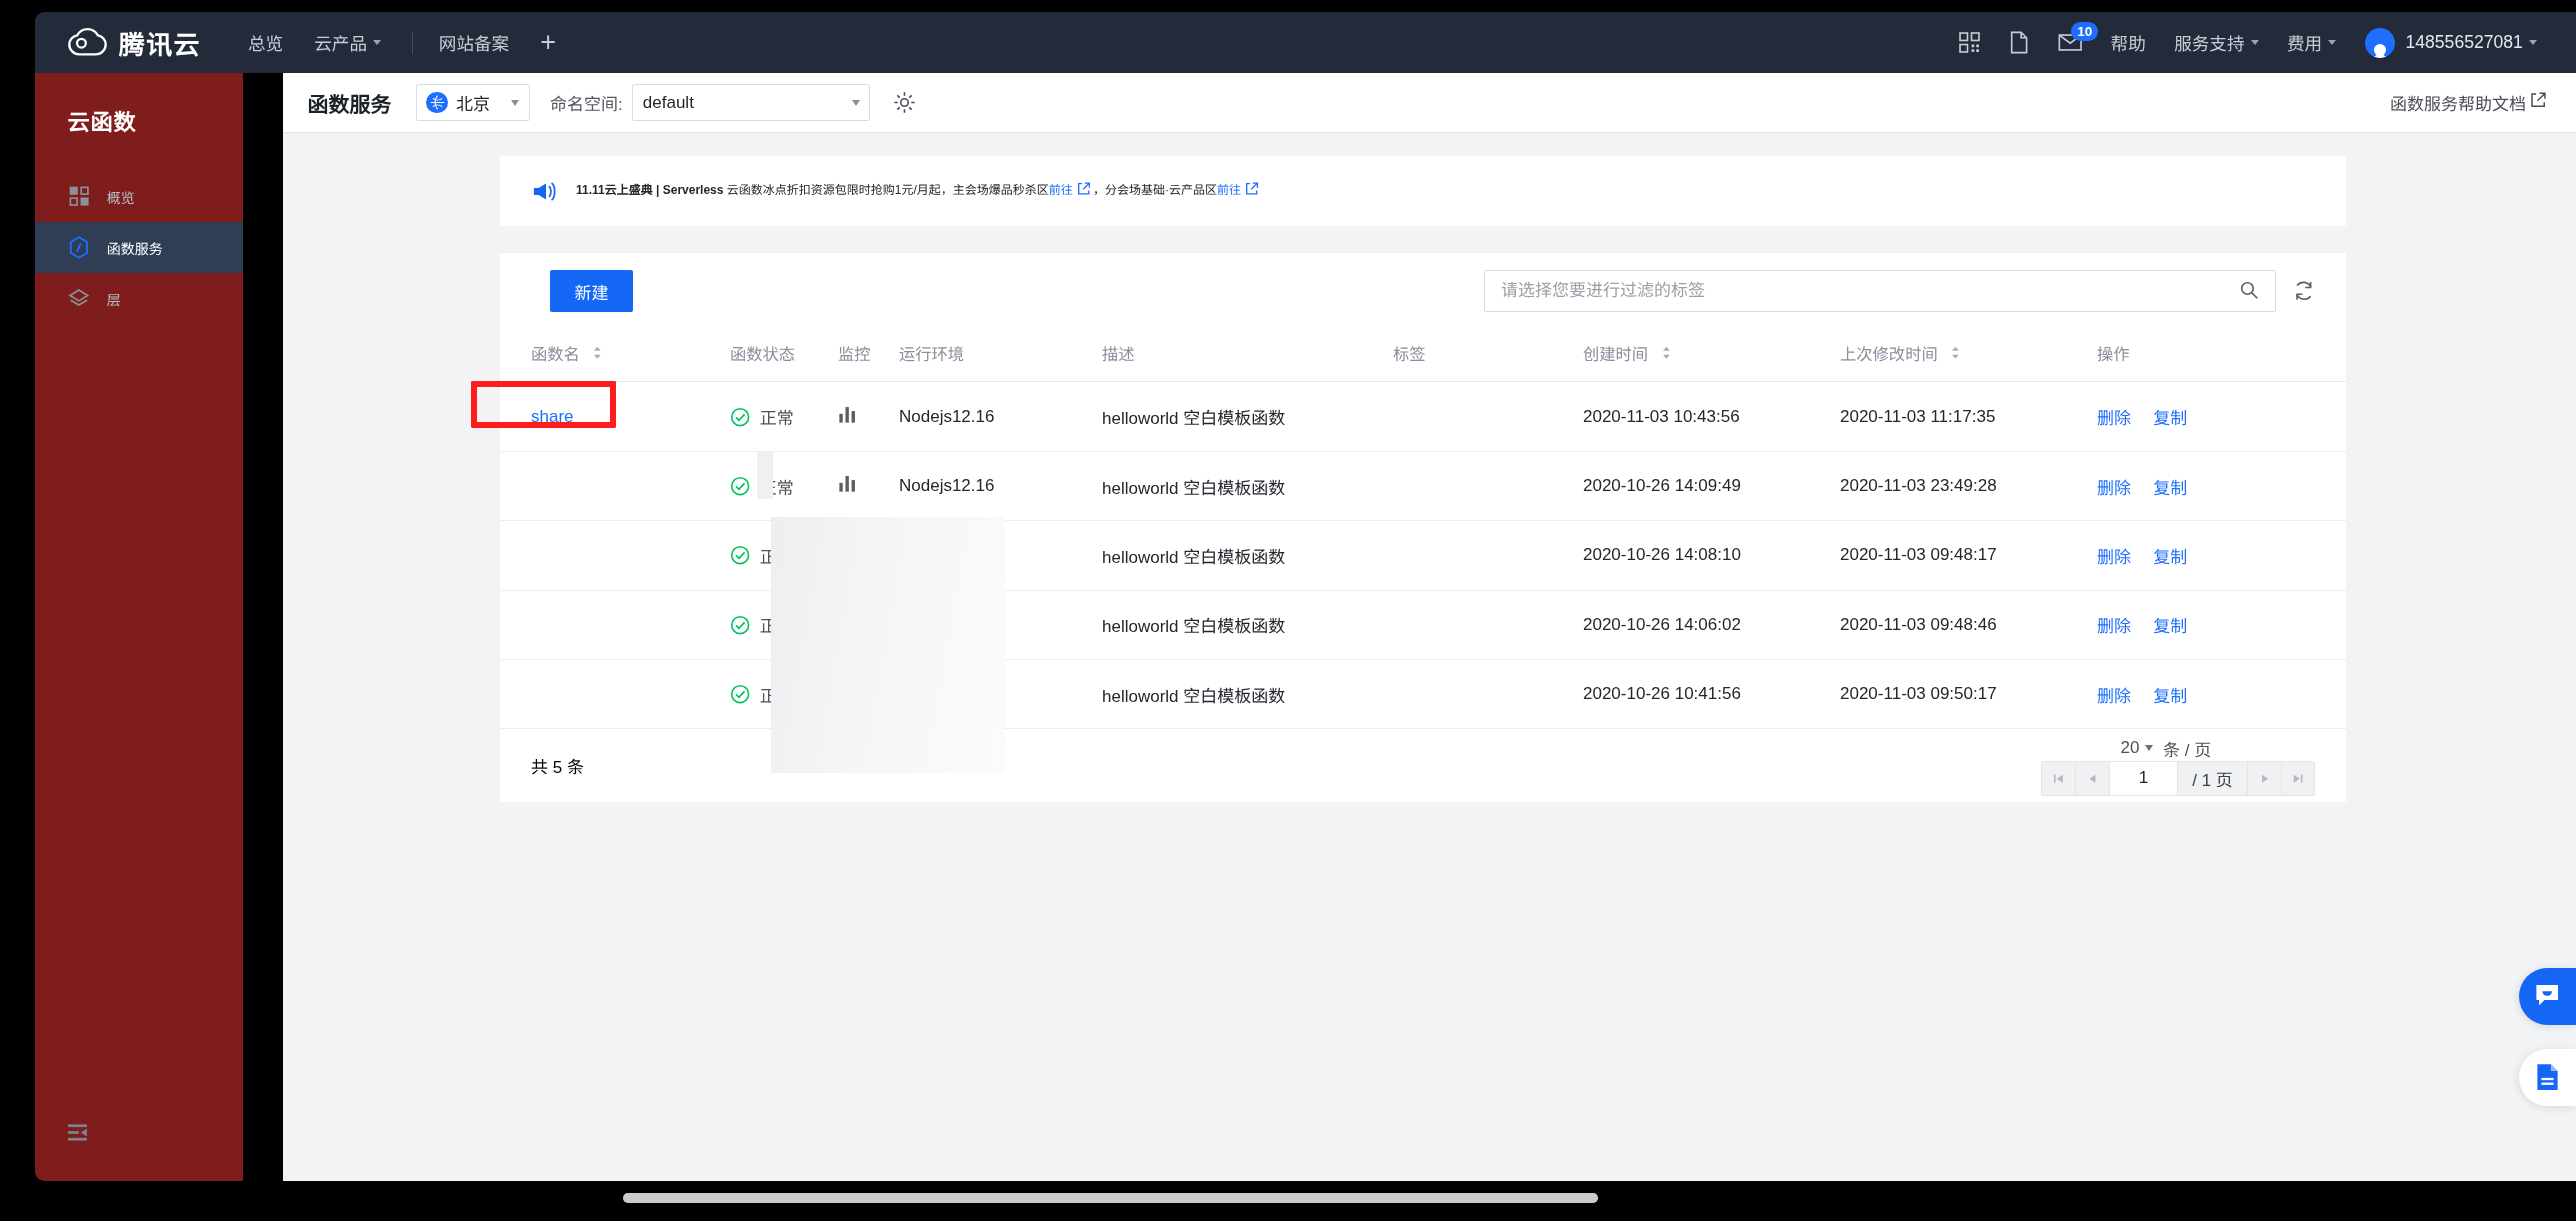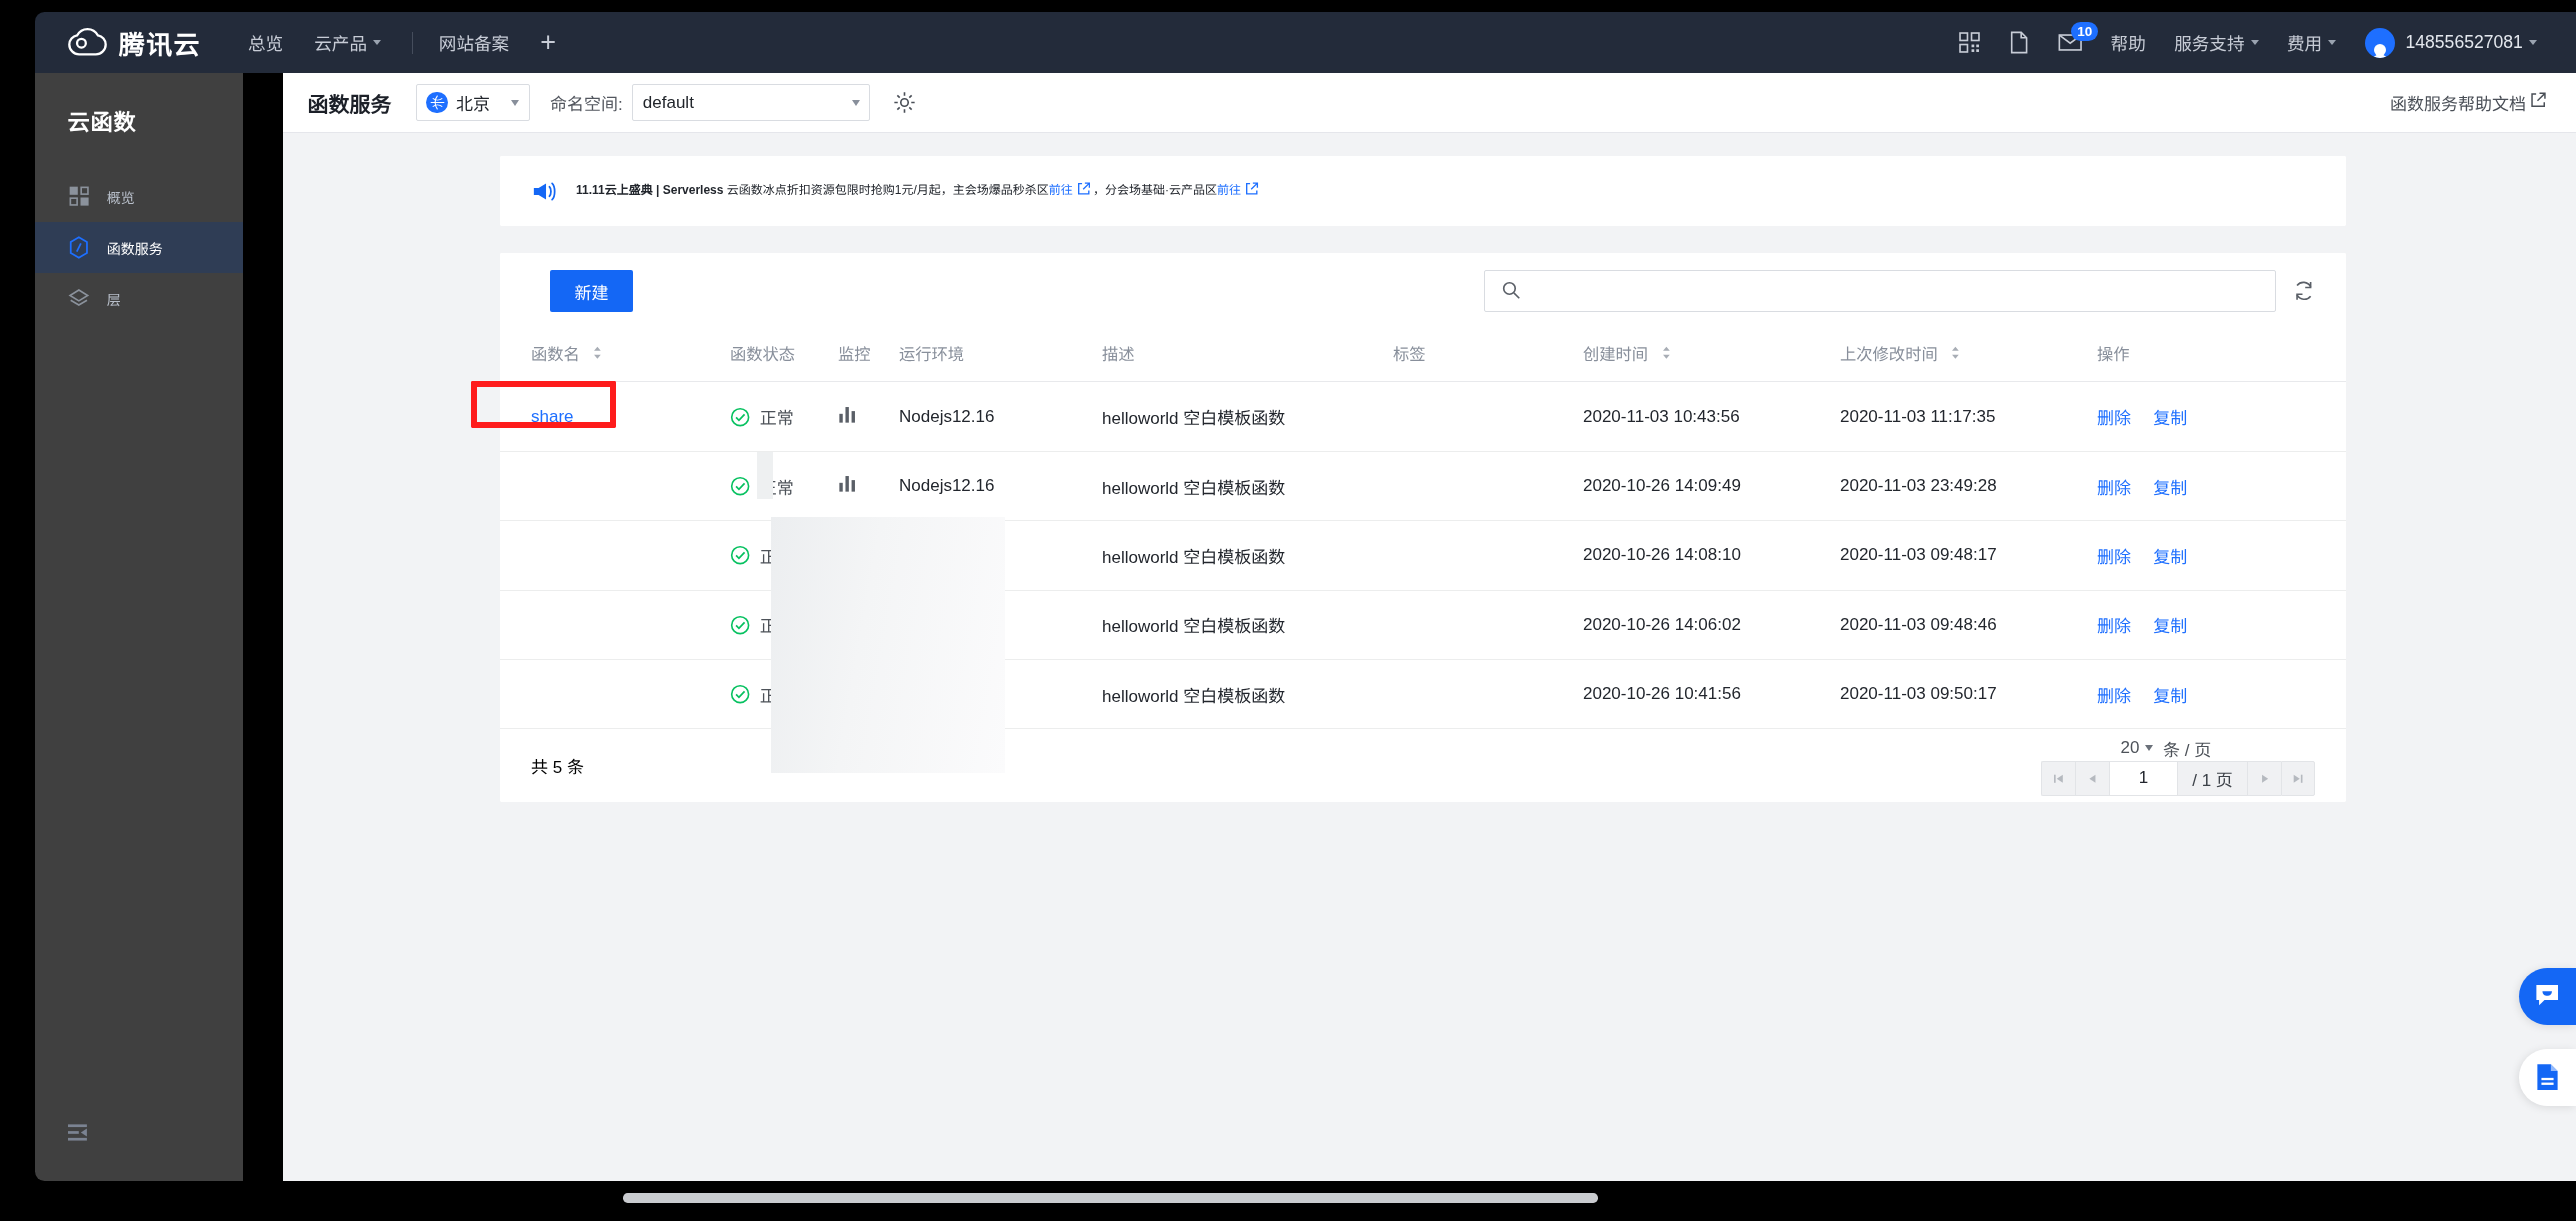--- a/index.html
+++ b/index.html
@@ -78,21 +78,21 @@
     background: #fff; margin-bottom: 1.4px;
     box-shadow: 0 13.5px 0 -0.7px #fff, 0 13px 0 2.7px #fff;
   }
   .acct { color: #e4e8ee; font-size: 17.6px; display: flex; align-items: center; white-space: nowrap; }
 
   
   .sidebar {
     position: absolute;
     left: 35px; top: 73px;
     width: 208px; height: 1108px;
-    background: #404040;
+    background: #7f1d1d;
     border-bottom-left-radius: 9.5px;
   }
   .side-title {
     color: #fff; font-size: 22.3px; font-weight: 700;
     padding: 31px 0 0 32.5px; letter-spacing: 0.7px;
   }
   .side-list { margin-top: 35px; }
   .side-item {
     height: 51px; display: flex; align-items: center;
     padding-left: 32.5px; cursor: pointer;
@@ -506,20 +506,21 @@
                 </svg></span>
           </div>
         </div>
 
         <div class="panel">
 
           <div class="toolbar">
             <button class="btn-new">新建</button>
             <div class="search-wrap">
               <div class="search-box">
+                <input type="text" placeholder="请选择您要进行过滤的标签" style="">
                 <span>
                   <svg width="20.3" height="20.3" viewBox="0 0 30 30">
                     <circle cx="12.5" cy="12.5" r="8.5" fill="none" stroke="#5a5f67" stroke-width="2.4"></circle>
                     <path d="M19 19l8 8" fill="none" stroke="#5a5f67" stroke-width="2.4"></path>
                   </svg>
                 </span>
               </div>
               <span class="refresh-btn">
                 <svg width="21.7" height="21.7" viewBox="0 0 32 32">
                   <path d="M26 10A12 12 0 006 8" fill="none" stroke="#5a5f67" stroke-width="2.4"></path>

